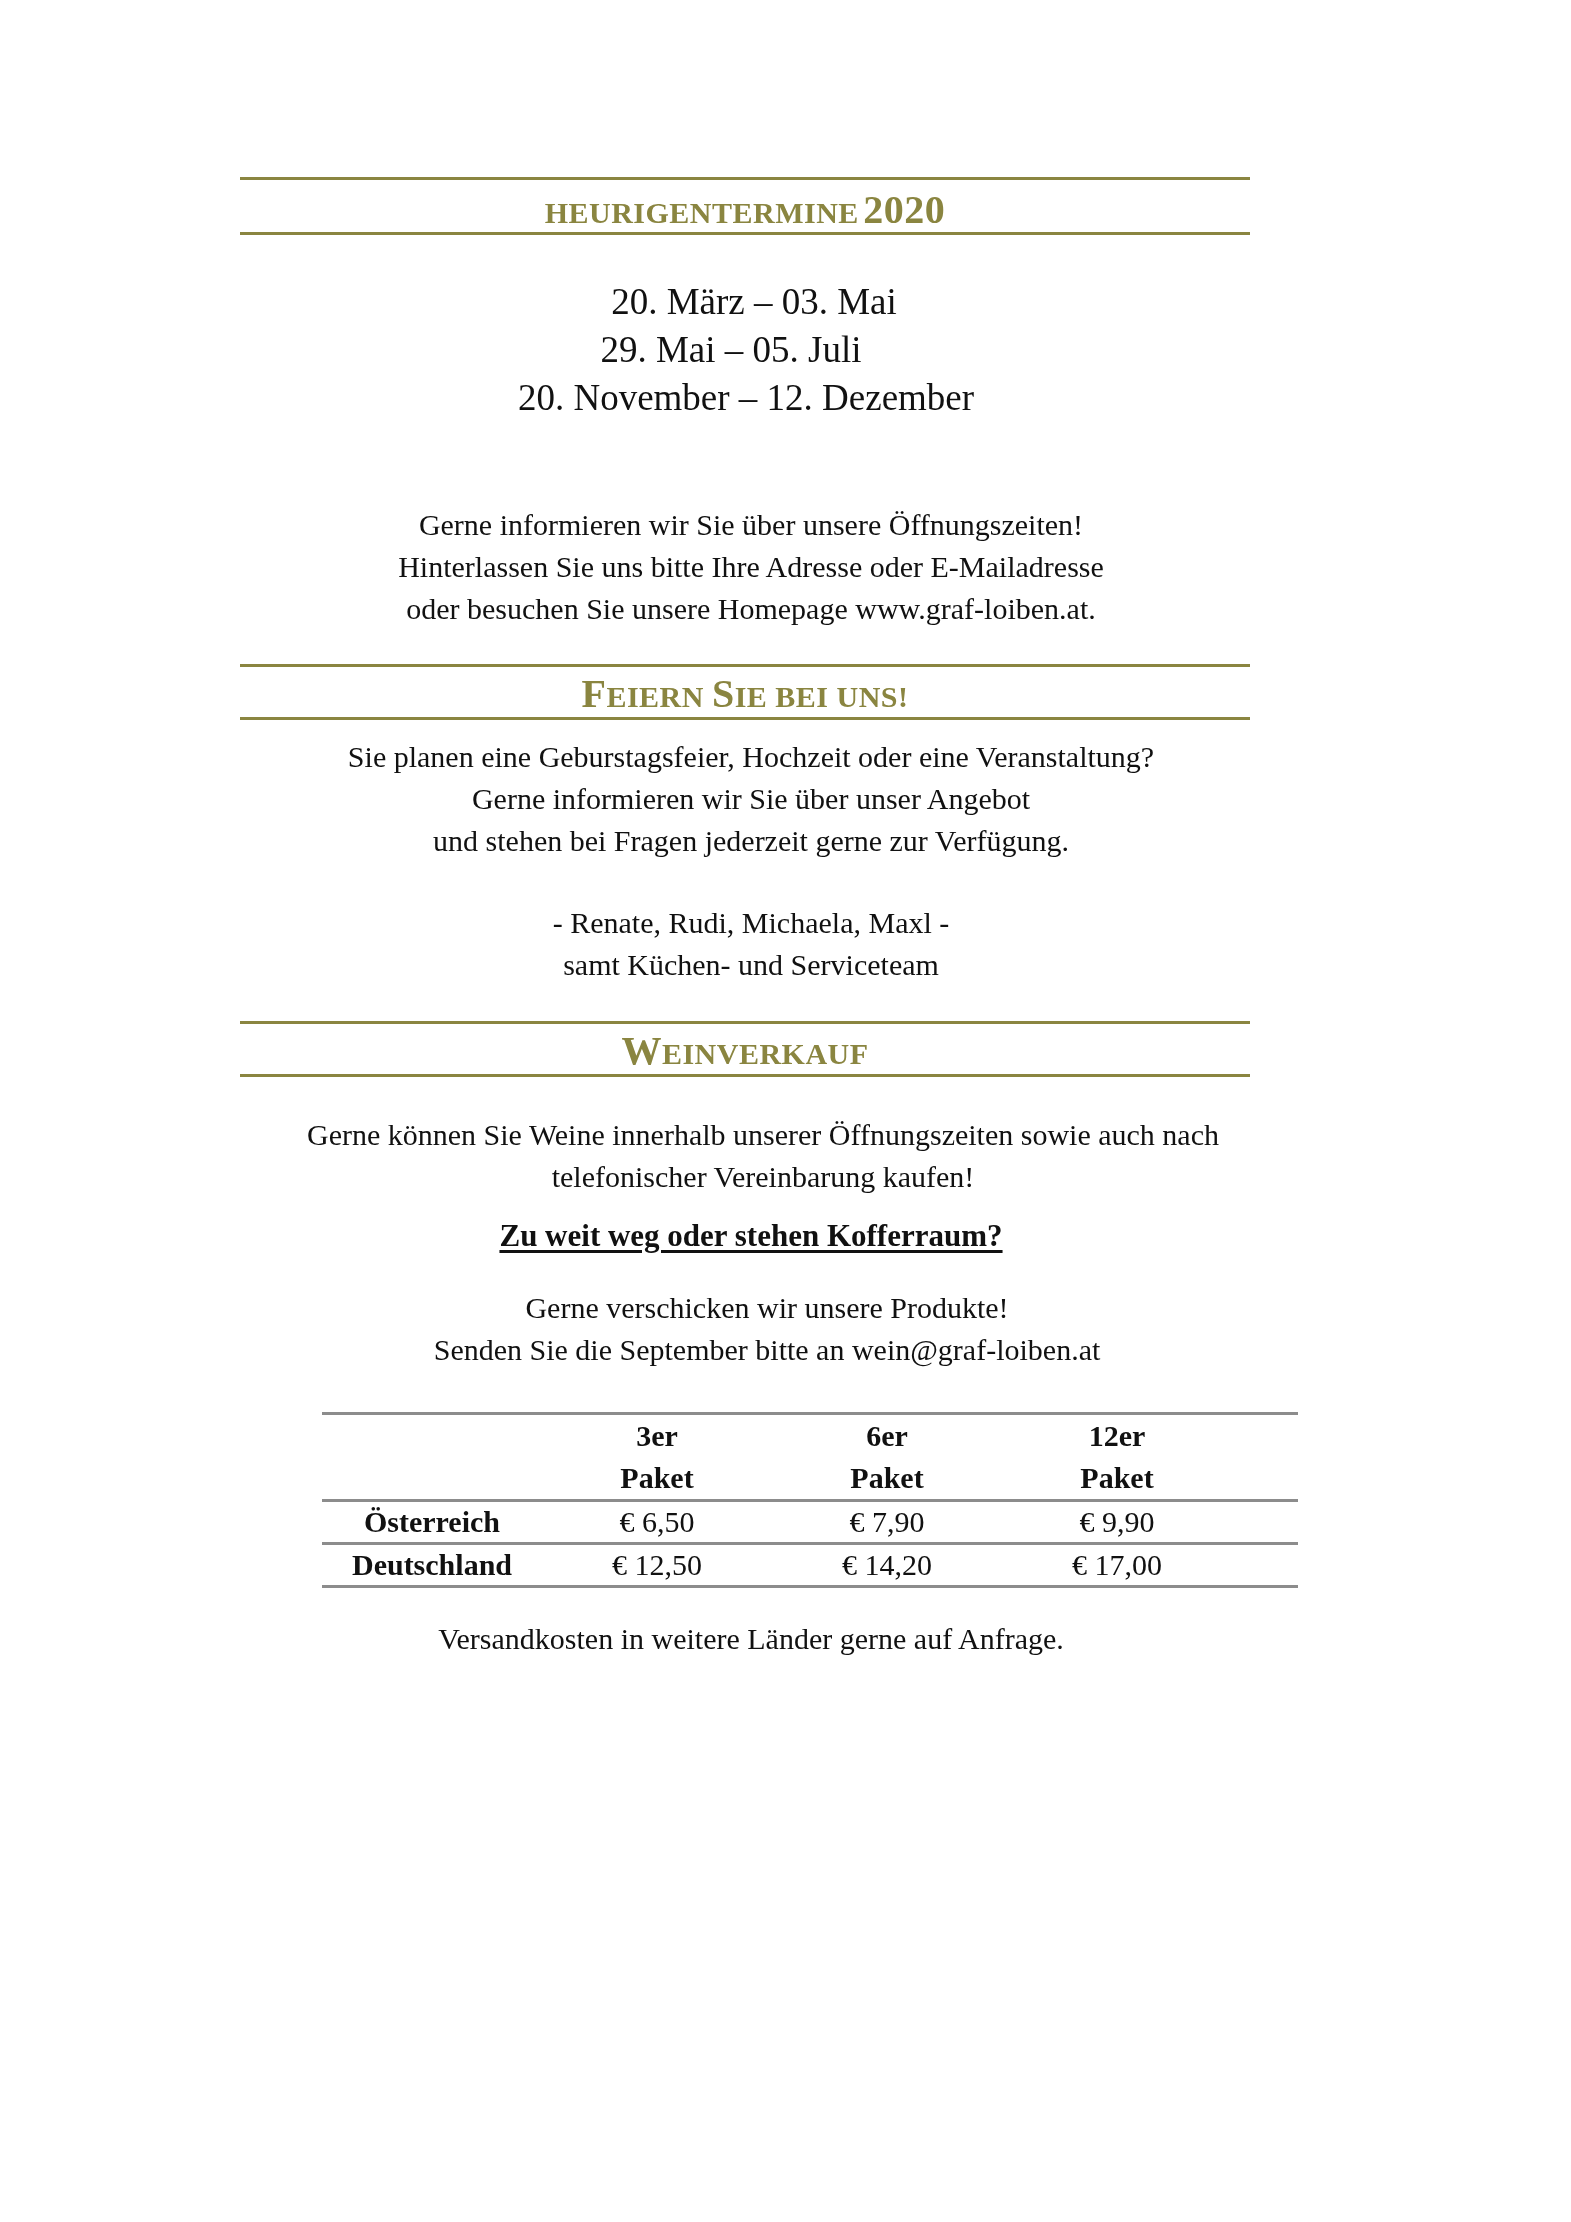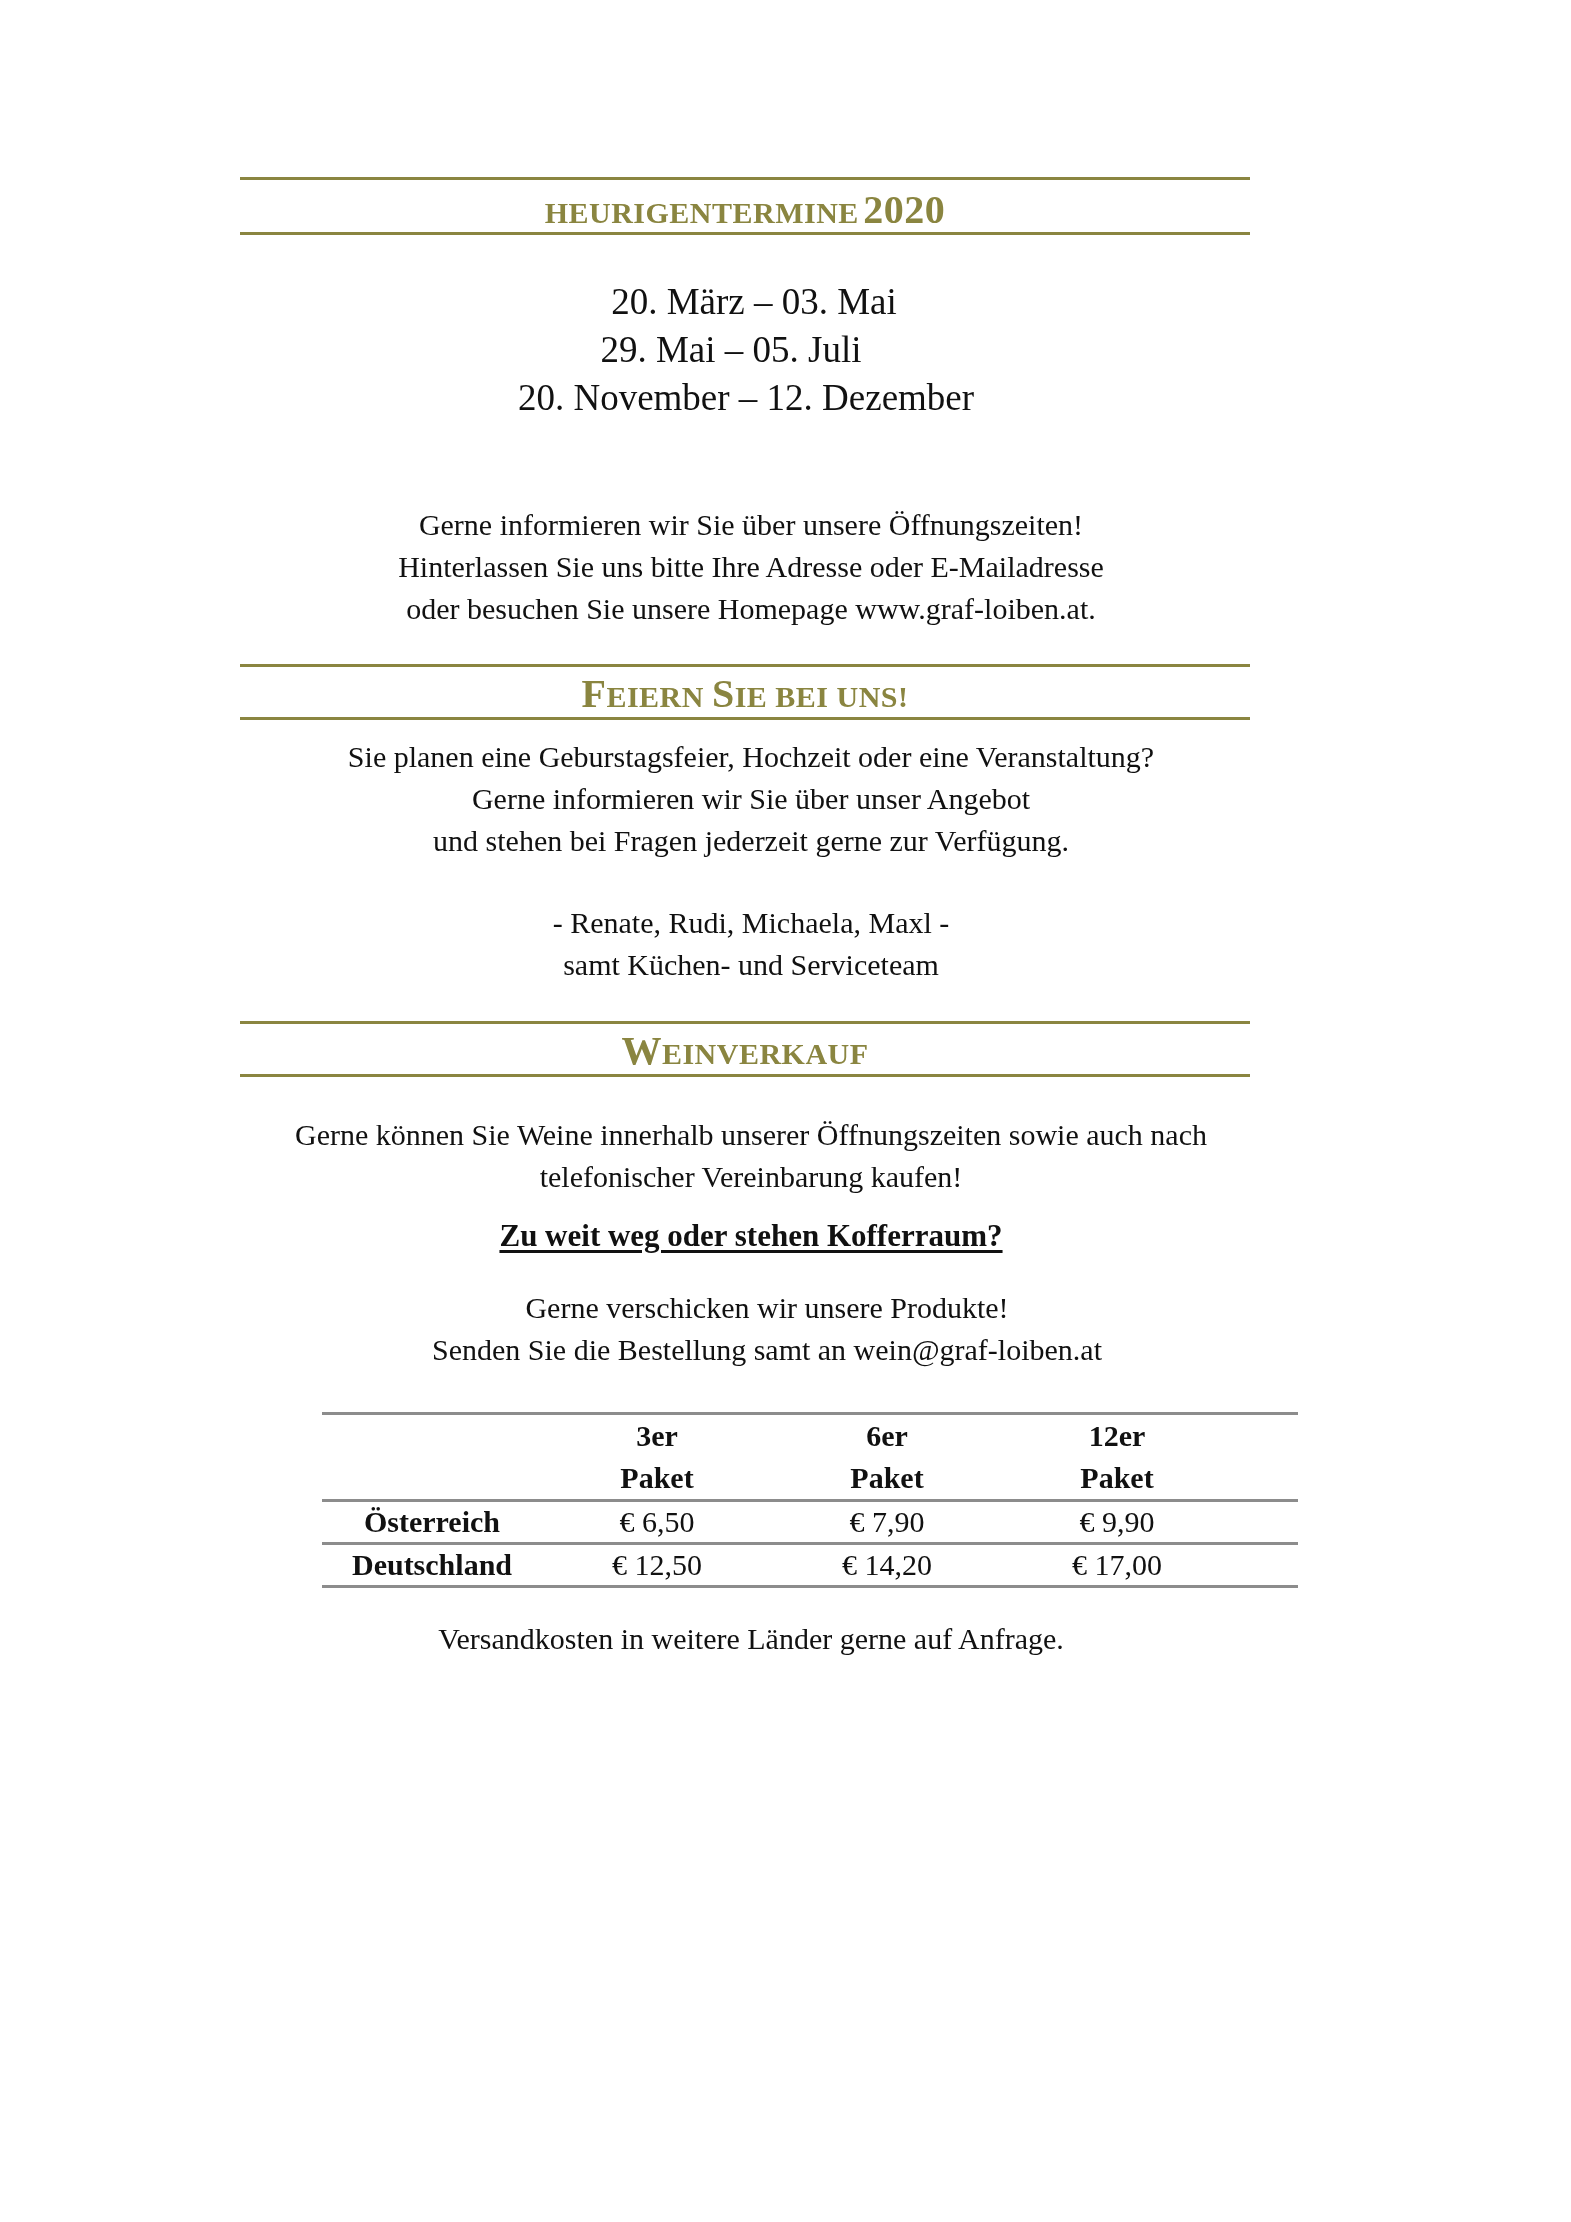--- a/index.html
+++ b/index.html
@@ -66,32 +66,32 @@
   <span class="line">- Renate, Rudi, Michaela, Maxl -</span>
   <span class="line">samt Küchen- und Serviceteam</span>
 </div>
 
 <div class="rule" style="top:1021px;"></div>
 <div class="heading" style="top:1027px;">
   <span class="sc-big">W</span><span class="sc-small">EINVERKAUF</span>
 </div>
 <div class="rule" style="top:1074px;"></div>
 
-<div class="center-block para" style="top:1114px;">
+<div class="center-block para" style="top:1114px;padding-left:12px;">
   <span class="line">Gerne können Sie Weine innerhalb unserer Öffnungszeiten sowie auch nach</span>
   <span class="line">telefonischer Vereinbarung kaufen!</span>
 </div>
 
 <div class="center-block" style="top:1218px;">
   <span class="underline-bold">Zu weit weg oder stehen Kofferraum?</span>
 </div>
 
 <div class="center-block para" style="top:1287px;margin-left:16px;">
   <span class="line">Gerne verschicken wir unsere Produkte!</span>
-  <span class="line">Senden Sie die Bestellung samt an wein@graf-loiben.at</span>
+  <span class="line">Senden Sie die September bitte an wein@graf-loiben.at</span>
 </div>
 
 <table class="prices">
   <thead>
     <tr>
       <th style="width:220px;"></th>
       <th class="col">
         <div>3er</div>
         <div>Paket</div>
       </th>

